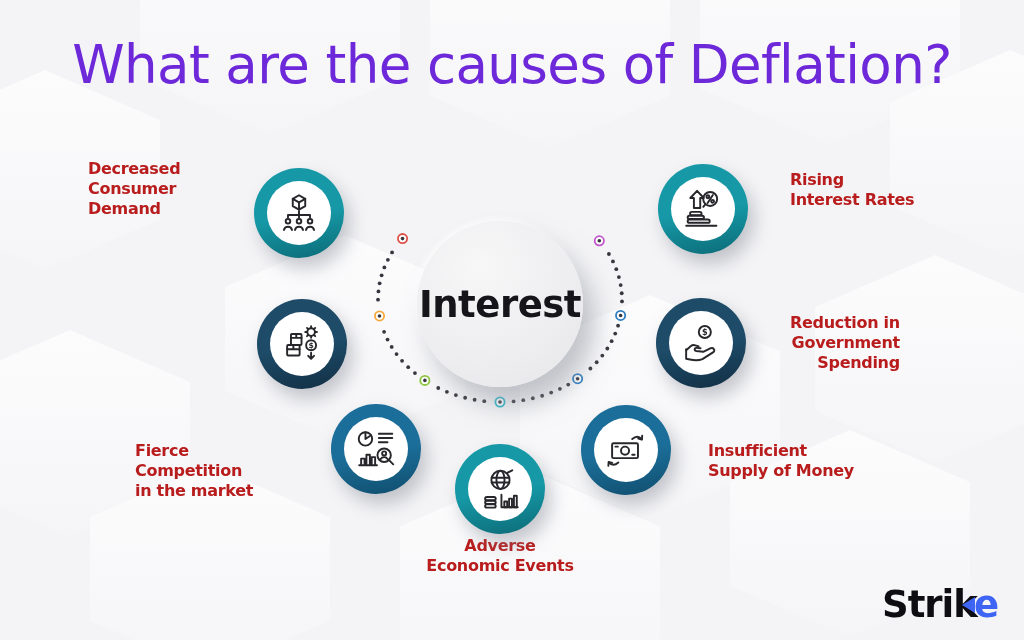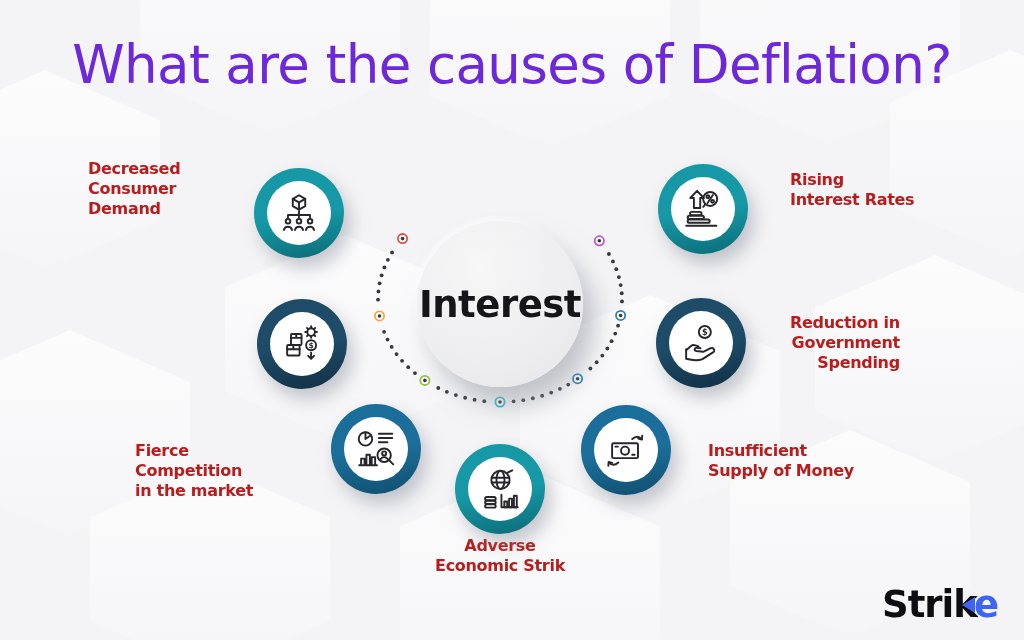--- a/index.html
+++ b/index.html
@@ -202,21 +202,21 @@
         <path d="M6.5 41 H25 M8.5 41 V34 h3.6 V41 M14 41 V30 h3.6 V41 M19.5 41 V32.5 h3.6 V41"></path>
         <circle cx="32.5" cy="30.5" r="7"></circle>
         <path d="M37.6 35.6 L42 40"></path>
         <circle cx="32.5" cy="28.6" r="2.1"></circle>
         <path d="M28.7 34.6 a4.5 4.5 0 0 1 7.6 0"></path>
       </svg>
     </div>
   </div>
 
   <div class="cause-label lbl-4">Adverse
-Economic Strik</div>
+Economic Events</div>
   <div class="cause-circle cc-4" style="--ring: #1698a6; --ring-dark: #0c6b77;">
     <div class="inner">
       <svg class="ic" viewBox="0 0 48 48">
         <circle cx="24.5" cy="14.5" r="9.5"></circle>
         <ellipse cx="24.5" cy="14.5" rx="4.2" ry="9.5"></ellipse>
         <path d="M15.2 12.2 h18.6 M15.2 17.3 h18.6"></path>
         <path d="M32 7 l4.8 -2.5"></path>
         <rect x="8.5" y="32.4" width="11" height="3.4" rx="1.7"></rect>
         <rect x="8.5" y="36.2" width="11" height="3.4" rx="1.7"></rect>
         <rect x="8.5" y="40" width="11" height="3.4" rx="1.7"></rect>

